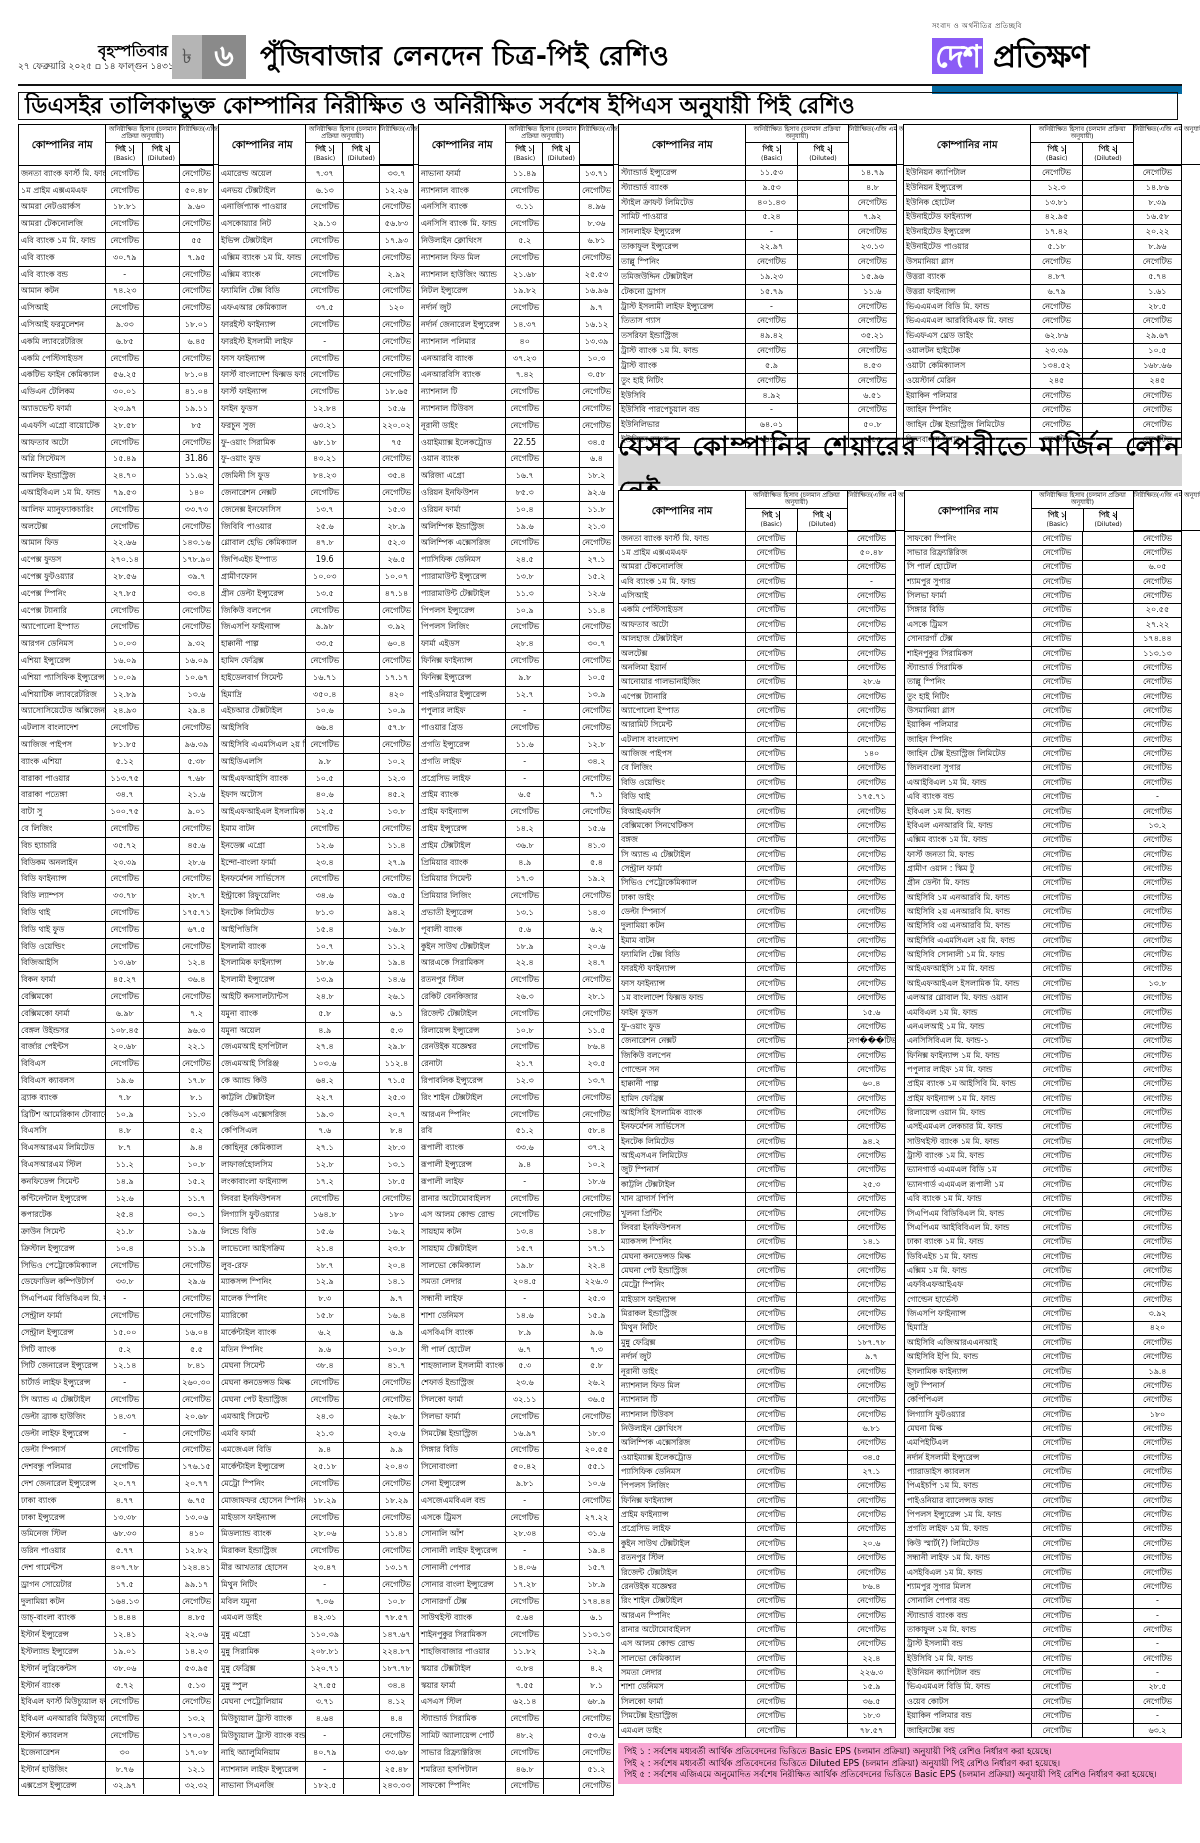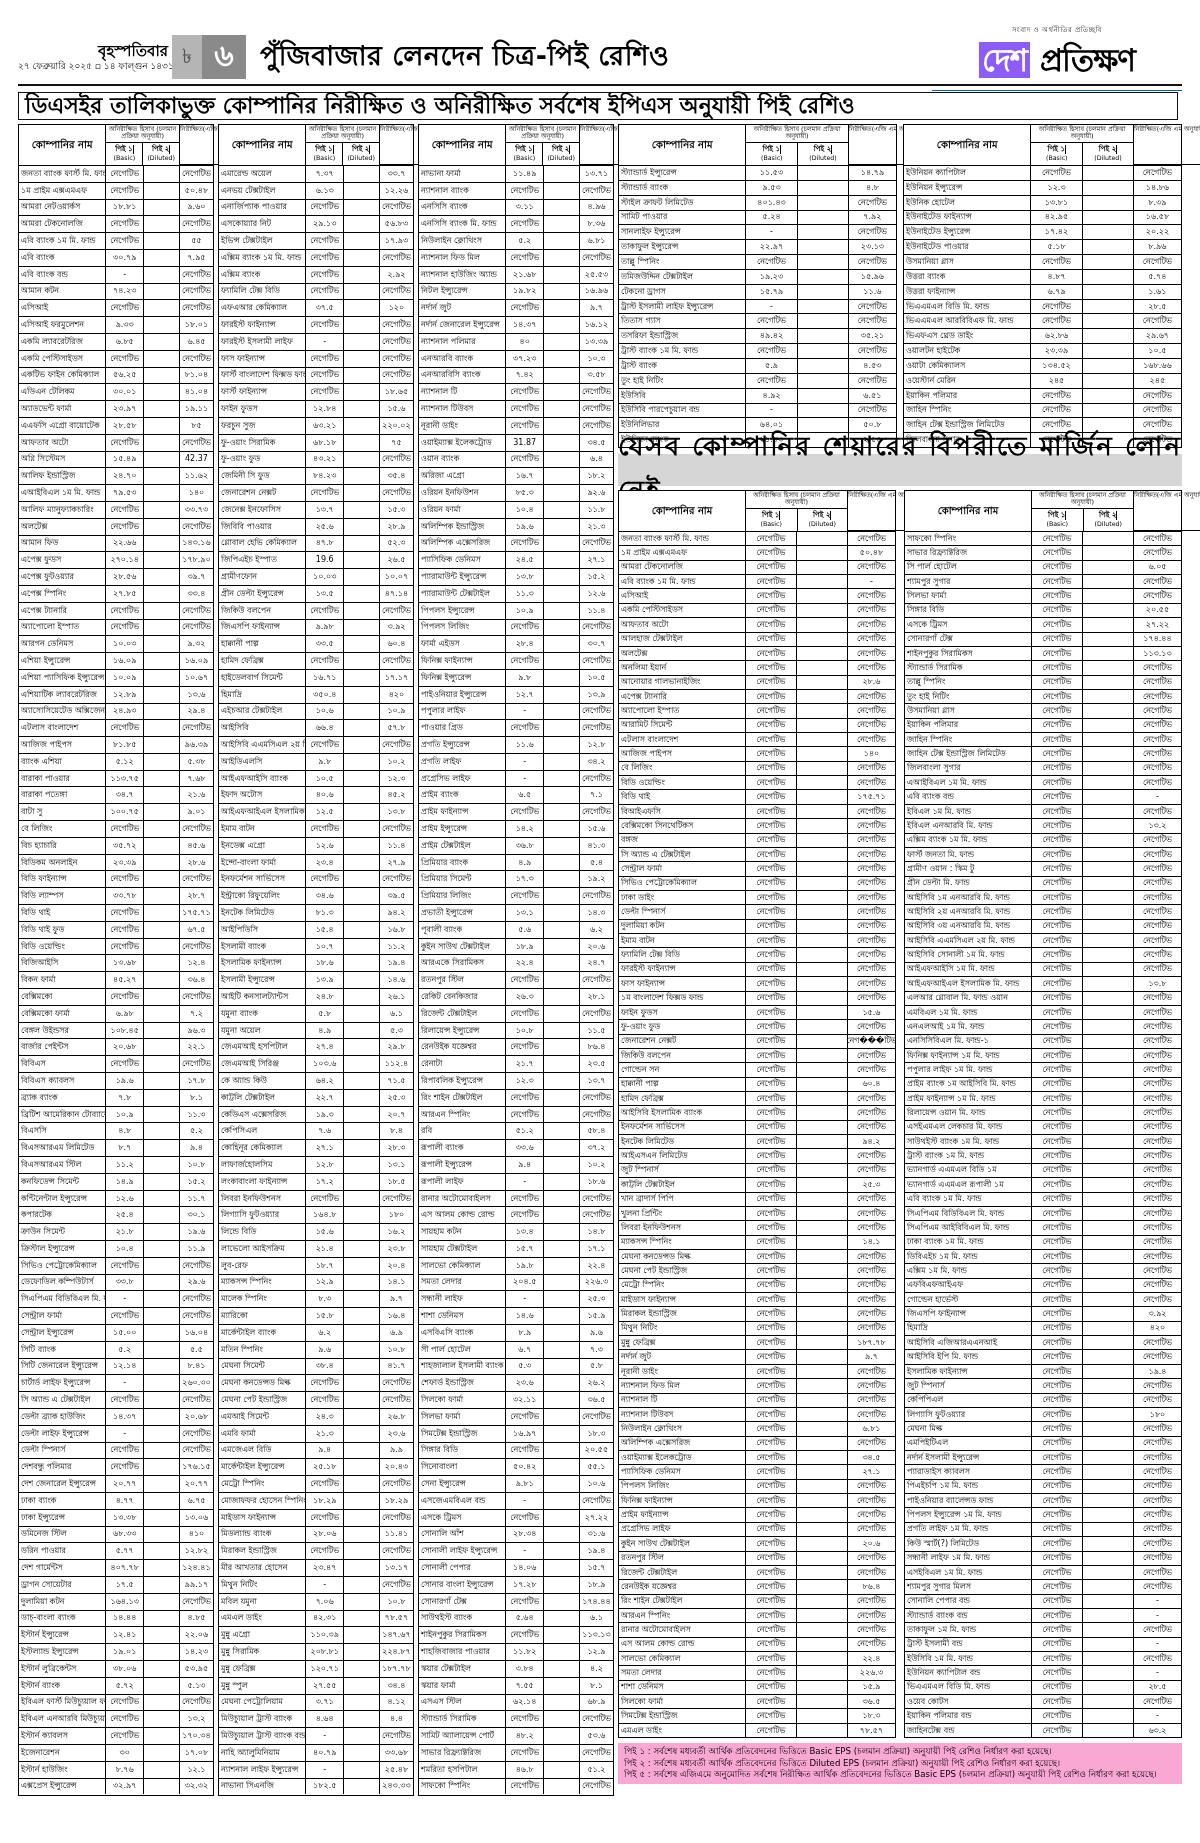--- a/index.html
+++ b/index.html
@@ -7,21 +7,21 @@
   .page{position:absolute;left:0;top:0;width:1200px;height:1843px;background:#fff;}
 
   
   .masthead{position:absolute;left:18px;top:30px;width:1164px;height:54px;border-bottom:2px solid #111;display:flex;align-items:center;}
   .date-block{width:150px;text-align:right;padding-right:4px;line-height:1.25;}
   .date-day{font-weight:bold;font-size:15px;}
   .date-line{font-size:9px;white-space:nowrap;}
   .folio-ornament{width:30px;height:44px;background:#b5b5b5;color:#555;display:flex;align-items:center;justify-content:center;font-size:20px;}
   .folio-box{width:44px;height:44px;background:#8a8a8a;color:#fff;display:flex;align-items:center;justify-content:center;font-size:30px;font-weight:bold;}
   .section-title{font-size:27px;font-weight:bold;margin:0 0 0 14px;flex:1;letter-spacing:.5px;}
-  .paper-block{width:250px;text-align:center;border-bottom:1px solid #0369a1;padding-bottom:2px;}
+  .paper-block{width:250px;text-align:left;border-bottom:8px solid #0369a1;padding-bottom:2px;}
   .paper-tagline{font-size:7px;color:#333;letter-spacing:.5px;}
   .paper-name{font-size:31px;font-weight:bold;letter-spacing:-1px;}
   .paper-name .rev{background:#8b5cf6;color:#fff;padding:0 3px;}
 
   
   .headline-box{position:absolute;left:18px;top:92px;width:1160px;height:28px;border:1.5px solid #111;display:flex;align-items:center;padding-left:6px;box-sizing:border-box;}
   .headline{font-size:22px;font-weight:bold;white-space:nowrap;}
 
   
   .content{position:absolute;left:18px;top:124px;width:1164px;height:1672px;display:flex;gap:4px;}
@@ -210,21 +210,21 @@
               <div class="pt-row">
                 <div class="c-name">আফতাব অটো</div>
                 <div class="c-pe1">নেগেটিভ</div>
                 <div class="c-pe2"></div>
                 <div class="c-pe5">নেগেটিভ</div>
               </div>
               <div class="pt-row">
                 <div class="c-name">অগ্নি সিস্টেমস</div>
                 <div class="c-pe1">১৫.৪৯</div>
                 <div class="c-pe2"></div>
-                <div class="c-pe5">42.37</div>
+                <div class="c-pe5">31.86</div>
               </div>
               <div class="pt-row">
                 <div class="c-name">আলিফ ইন্ডাস্ট্রিজ</div>
                 <div class="c-pe1">২৪.৭০</div>
                 <div class="c-pe2"></div>
                 <div class="c-pe5">১১.৬২</div>
               </div>
               <div class="pt-row">
                 <div class="c-name">এআইবিএল ১ম মি. ফান্ড</div>
                 <div class="c-pe1">৭৯.৫৩</div>
@@ -1418,21 +1418,21 @@
                 <div class="c-pe5">নেগেটিভ</div>
               </div>
               <div class="pt-row">
                 <div class="c-name">নূরানী ডাইং</div>
                 <div class="c-pe1">নেগেটিভ</div>
                 <div class="c-pe2"></div>
                 <div class="c-pe5">নেগেটিভ</div>
               </div>
               <div class="pt-row">
                 <div class="c-name">ওয়াইম্যাক্স ইলেকট্রোড</div>
-                <div class="c-pe1">31.87</div>
+                <div class="c-pe1">22.55</div>
                 <div class="c-pe2"></div>
                 <div class="c-pe5">৩৪.৫</div>
               </div>
               <div class="pt-row">
                 <div class="c-name">ওয়ান ব্যাংক</div>
                 <div class="c-pe1">নেগেটিভ</div>
                 <div class="c-pe2"></div>
                 <div class="c-pe5">৬.৪</div>
               </div>
               <div class="pt-row">

